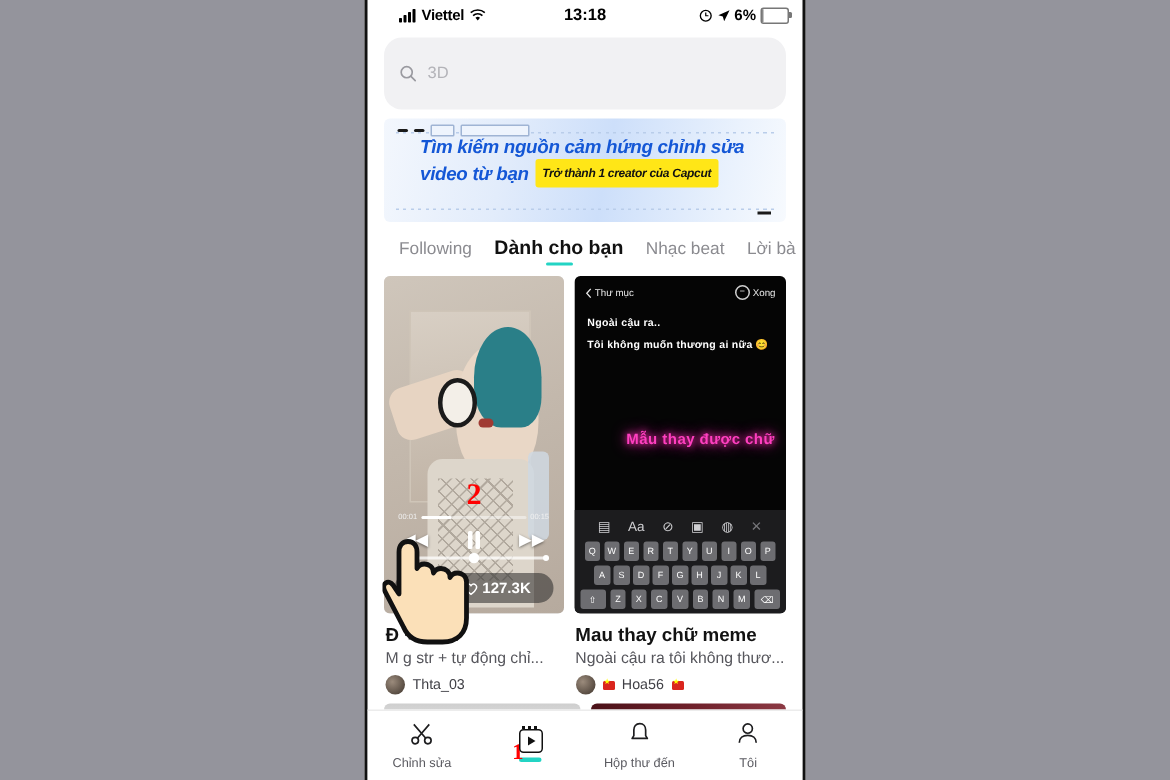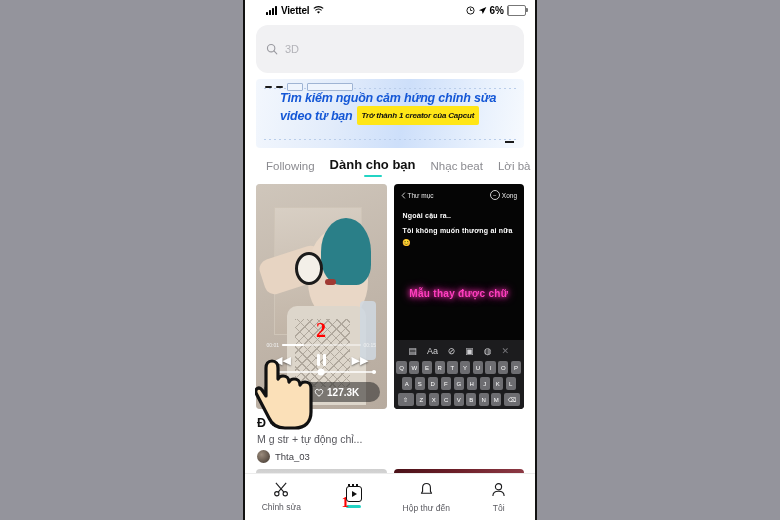--- a/index.html
+++ b/index.html
@@ -113,23 +113,24 @@
     color:#fff;font-size:10px;font-weight:bold;
   }
   .stats .it{display:flex;align-items:center;gap:3px;}
   
   .art-r{position:absolute;inset:0;background:#050505;}
   .r-top{display:flex;align-items:center;justify-content:space-between;padding:6px 7px 0 7px;color:#e8e8e8;font-size:6.5px;}
   .r-top .l{display:flex;align-items:center;gap:2px;}
   .circ{width:8px;height:8px;border:1px solid #cfcfcf;border-radius:50%;display:inline-flex;align-items:center;justify-content:center;font-size:6px;line-height:1;}
   .r-msg{padding:10px 9px 0 9px;color:#fff;font-size:7px;font-weight:bold;line-height:12px;letter-spacing:.2px;}
   .neon{
-    position:absolute;left:0;right:0;top:104px;text-align:center;color:#ff3fc0;
+    position:absolute;left:0;right:0;top:104px;color:#ff3fc0;
     font-size:10px;font-weight:bold;letter-spacing:.3px;
     text-shadow:0 0 5px #ff2fb4,0 0 10px #ff2fb4;
+    padding-left:35px;
   }
   .kb{position:absolute;left:0;right:0;bottom:0;background:#1c1c1e;padding-top:4px;}
   .kbtools{display:flex;align-items:center;justify-content:space-around;padding:2px 10px 5px;color:#cfcfd2;font-size:9px;}
   .kbrow{display:flex;justify-content:center;gap:2.5px;margin-bottom:3px;padding:0 3px;}
   .key{
     background:#6d6d71;border-radius:2px;color:#fff;font-size:6px;
     width:10.5px;height:13px;display:flex;align-items:center;justify-content:center;
   }
   .kbrow.r3 .key{width:10.5px;}
   .kbrow.last{justify-content:space-between;padding:0 4px;}
@@ -179,20 +180,21 @@
           <i></i>
           <i></i>
         </span>
       <span class="carrier">Viettel</span>
       <svg width="11" height="9" viewBox="0 0 11 9">
         <path d="M5.5 7.6 L7 5.9 a2.2 2.2 0 0 0-3 0 Z" fill="#000"></path>
         <path d="M2.4 4.4 a4.6 4.6 0 0 1 6.2 0" stroke="#000" stroke-width="1.1" fill="none"></path>
         <path d="M0.8 2.4 a7.2 7.2 0 0 1 9.4 0" stroke="#000" stroke-width="1.1" fill="none"></path>
       </svg>
     </div>
+    <div class="clock">13:18</div>
     <div class="sb-right">
       <svg width="9" height="9" viewBox="0 0 10 10">
         <circle cx="5" cy="5" r="4" stroke="#000" stroke-width="1" fill="none"></circle>
         <path d="M5 2.6 V5 h2" stroke="#000" stroke-width=".9" fill="none"></path>
       </svg>
       <svg width="9" height="9" viewBox="0 0 10 10">
         <path d="M9.3 1 L1 4.6 L4.3 5.6 L5.3 9 Z" fill="#000"></path>
       </svg>
       <span class="pct">6%</span>
       <span class="batt">
@@ -363,20 +365,30 @@
                   <span class="key">B</span>
                   <span class="key">N</span>
                   <span class="key">M</span>
                 <span class="klarge">⌫</span>
               </div>
             </div>
           </div>
 
         </div>
       </div>
+      <div class="meta">
+        <div class="title">Mau thay chữ meme</div>
+        <div class="desc">Ngoài cậu ra tôi không thươ...</div>
+        <div class="author">
+          <span class="avatar"></span>
+          <span class="flag"></span>
+          <span class="aname">Hoa56</span>
+          <span class="flag"></span>
+        </div>
+      </div>
     </div>
   </div>
 
   <div class="nextrow">
     <div class="nx-l"></div>
     <div class="nx-r"></div>
   </div>
 
   <div class="tabbar">
     <div class="tb">

